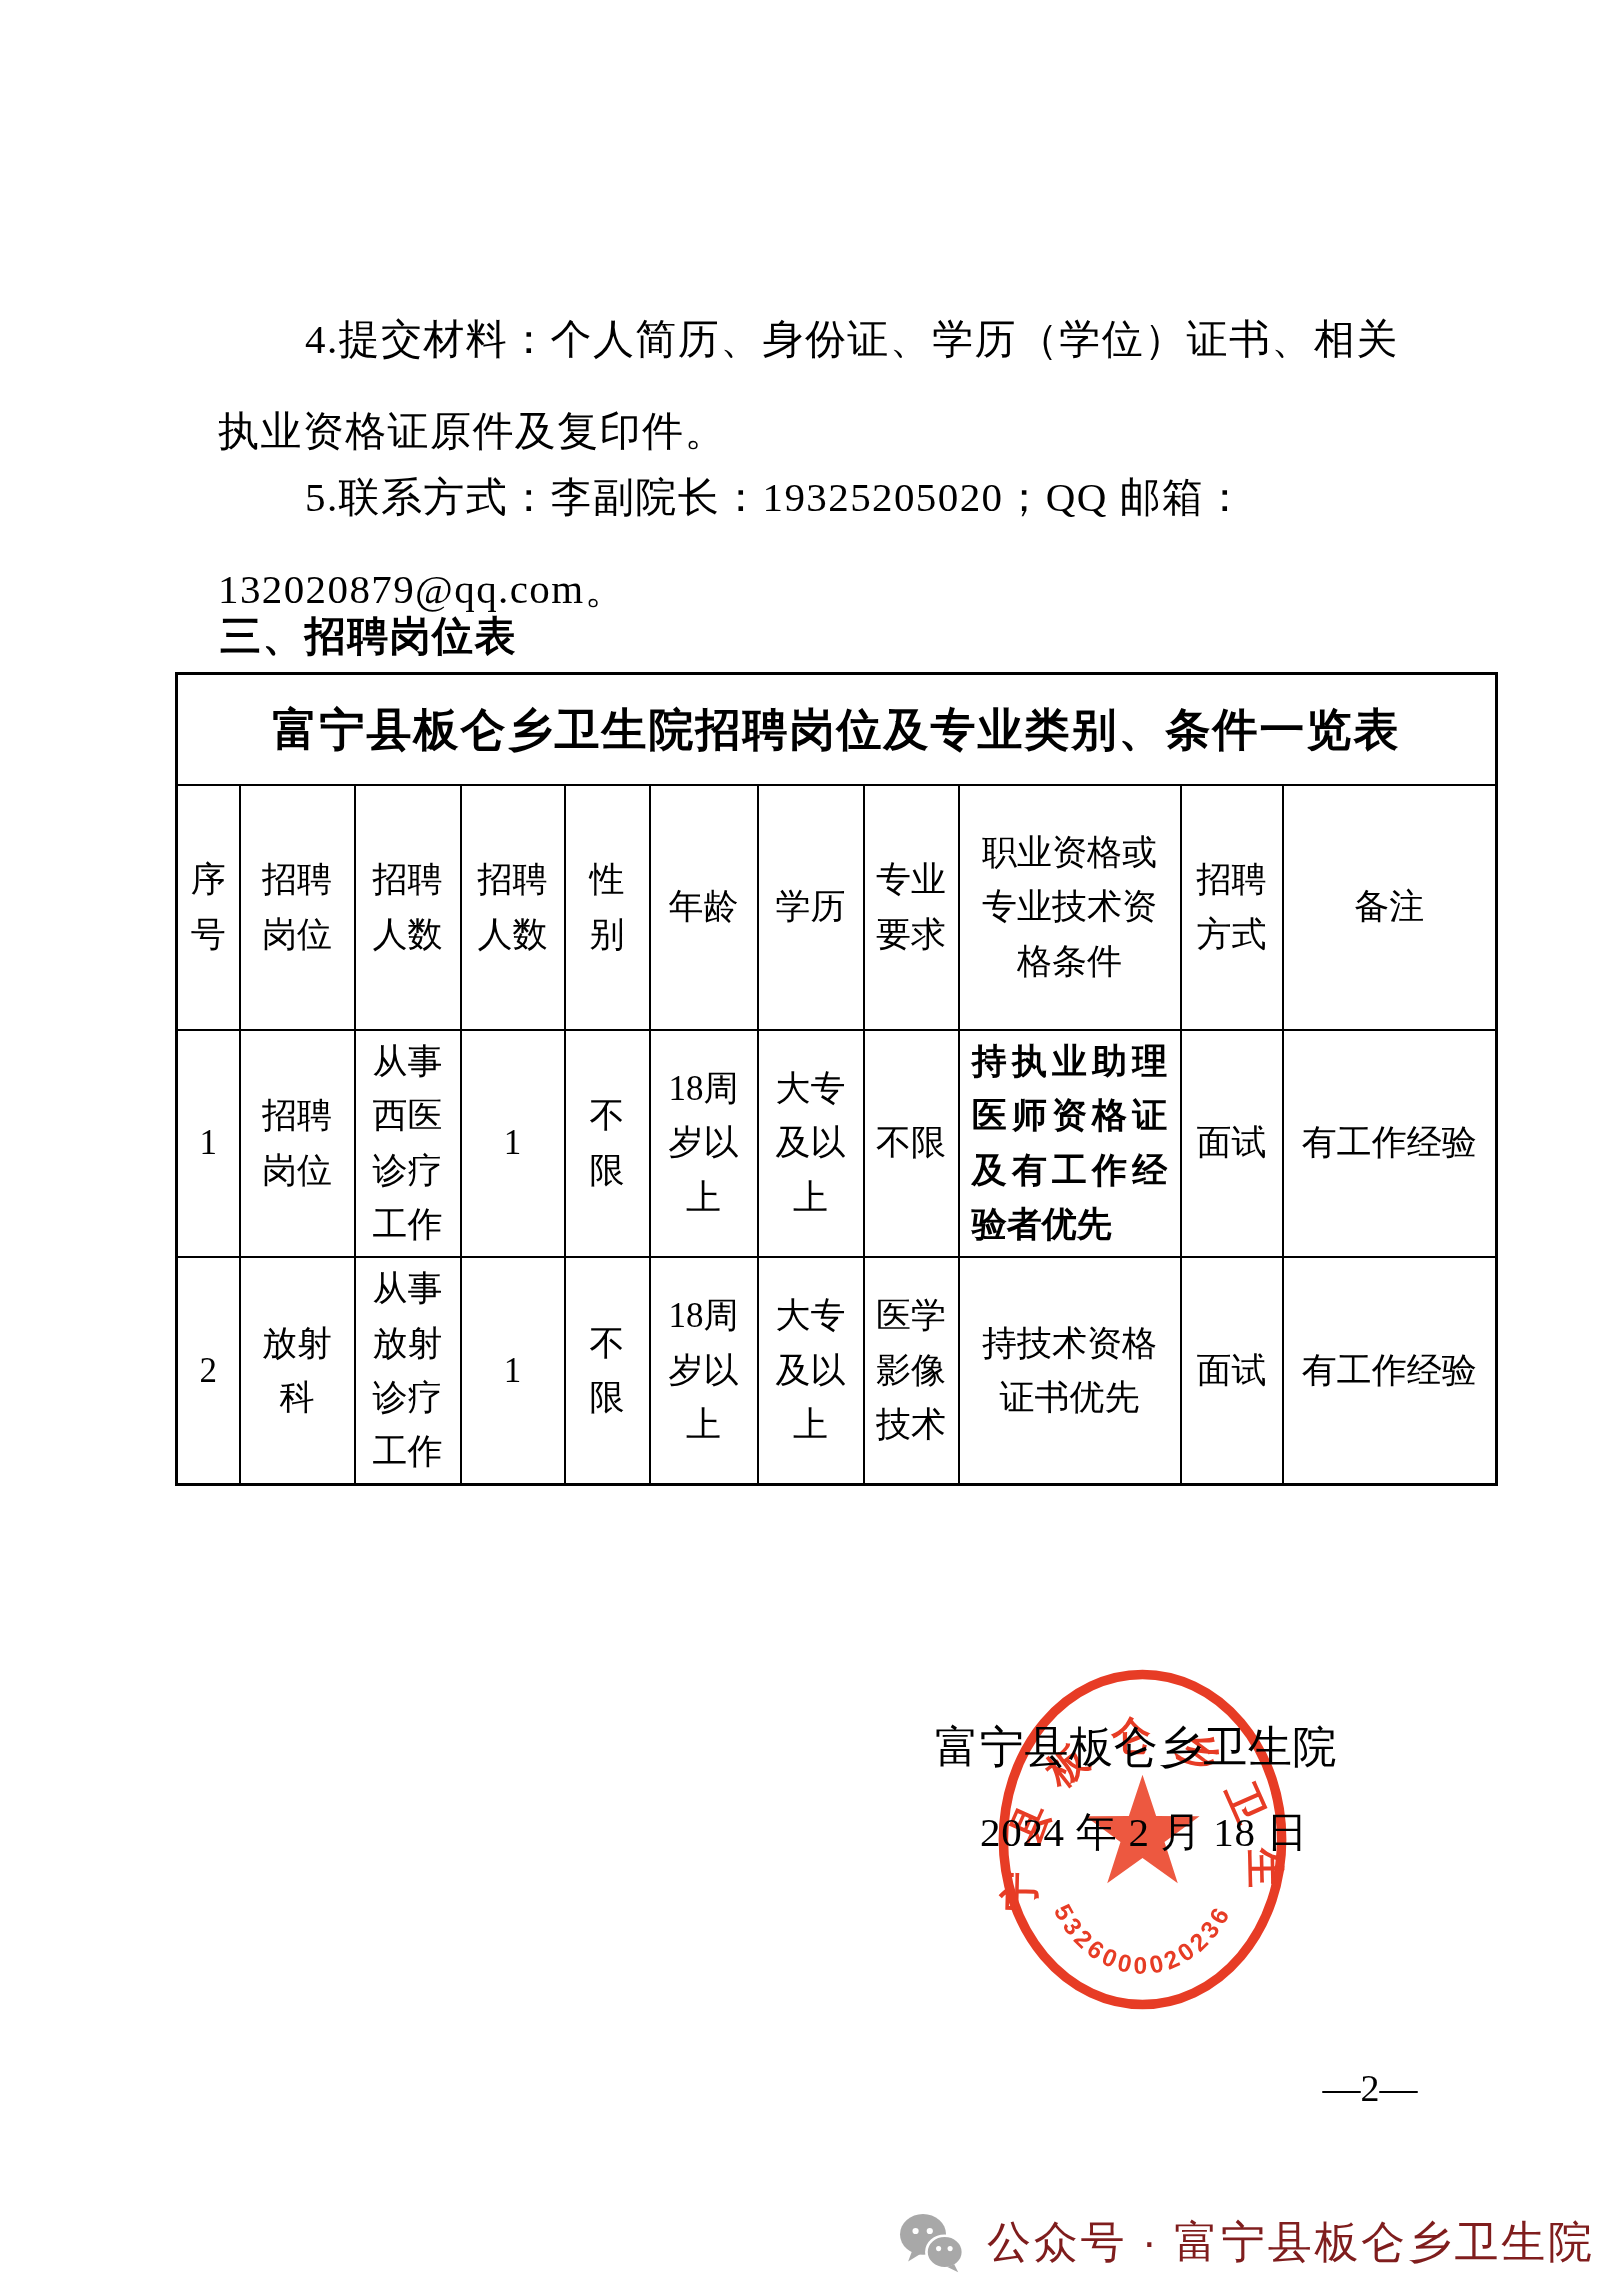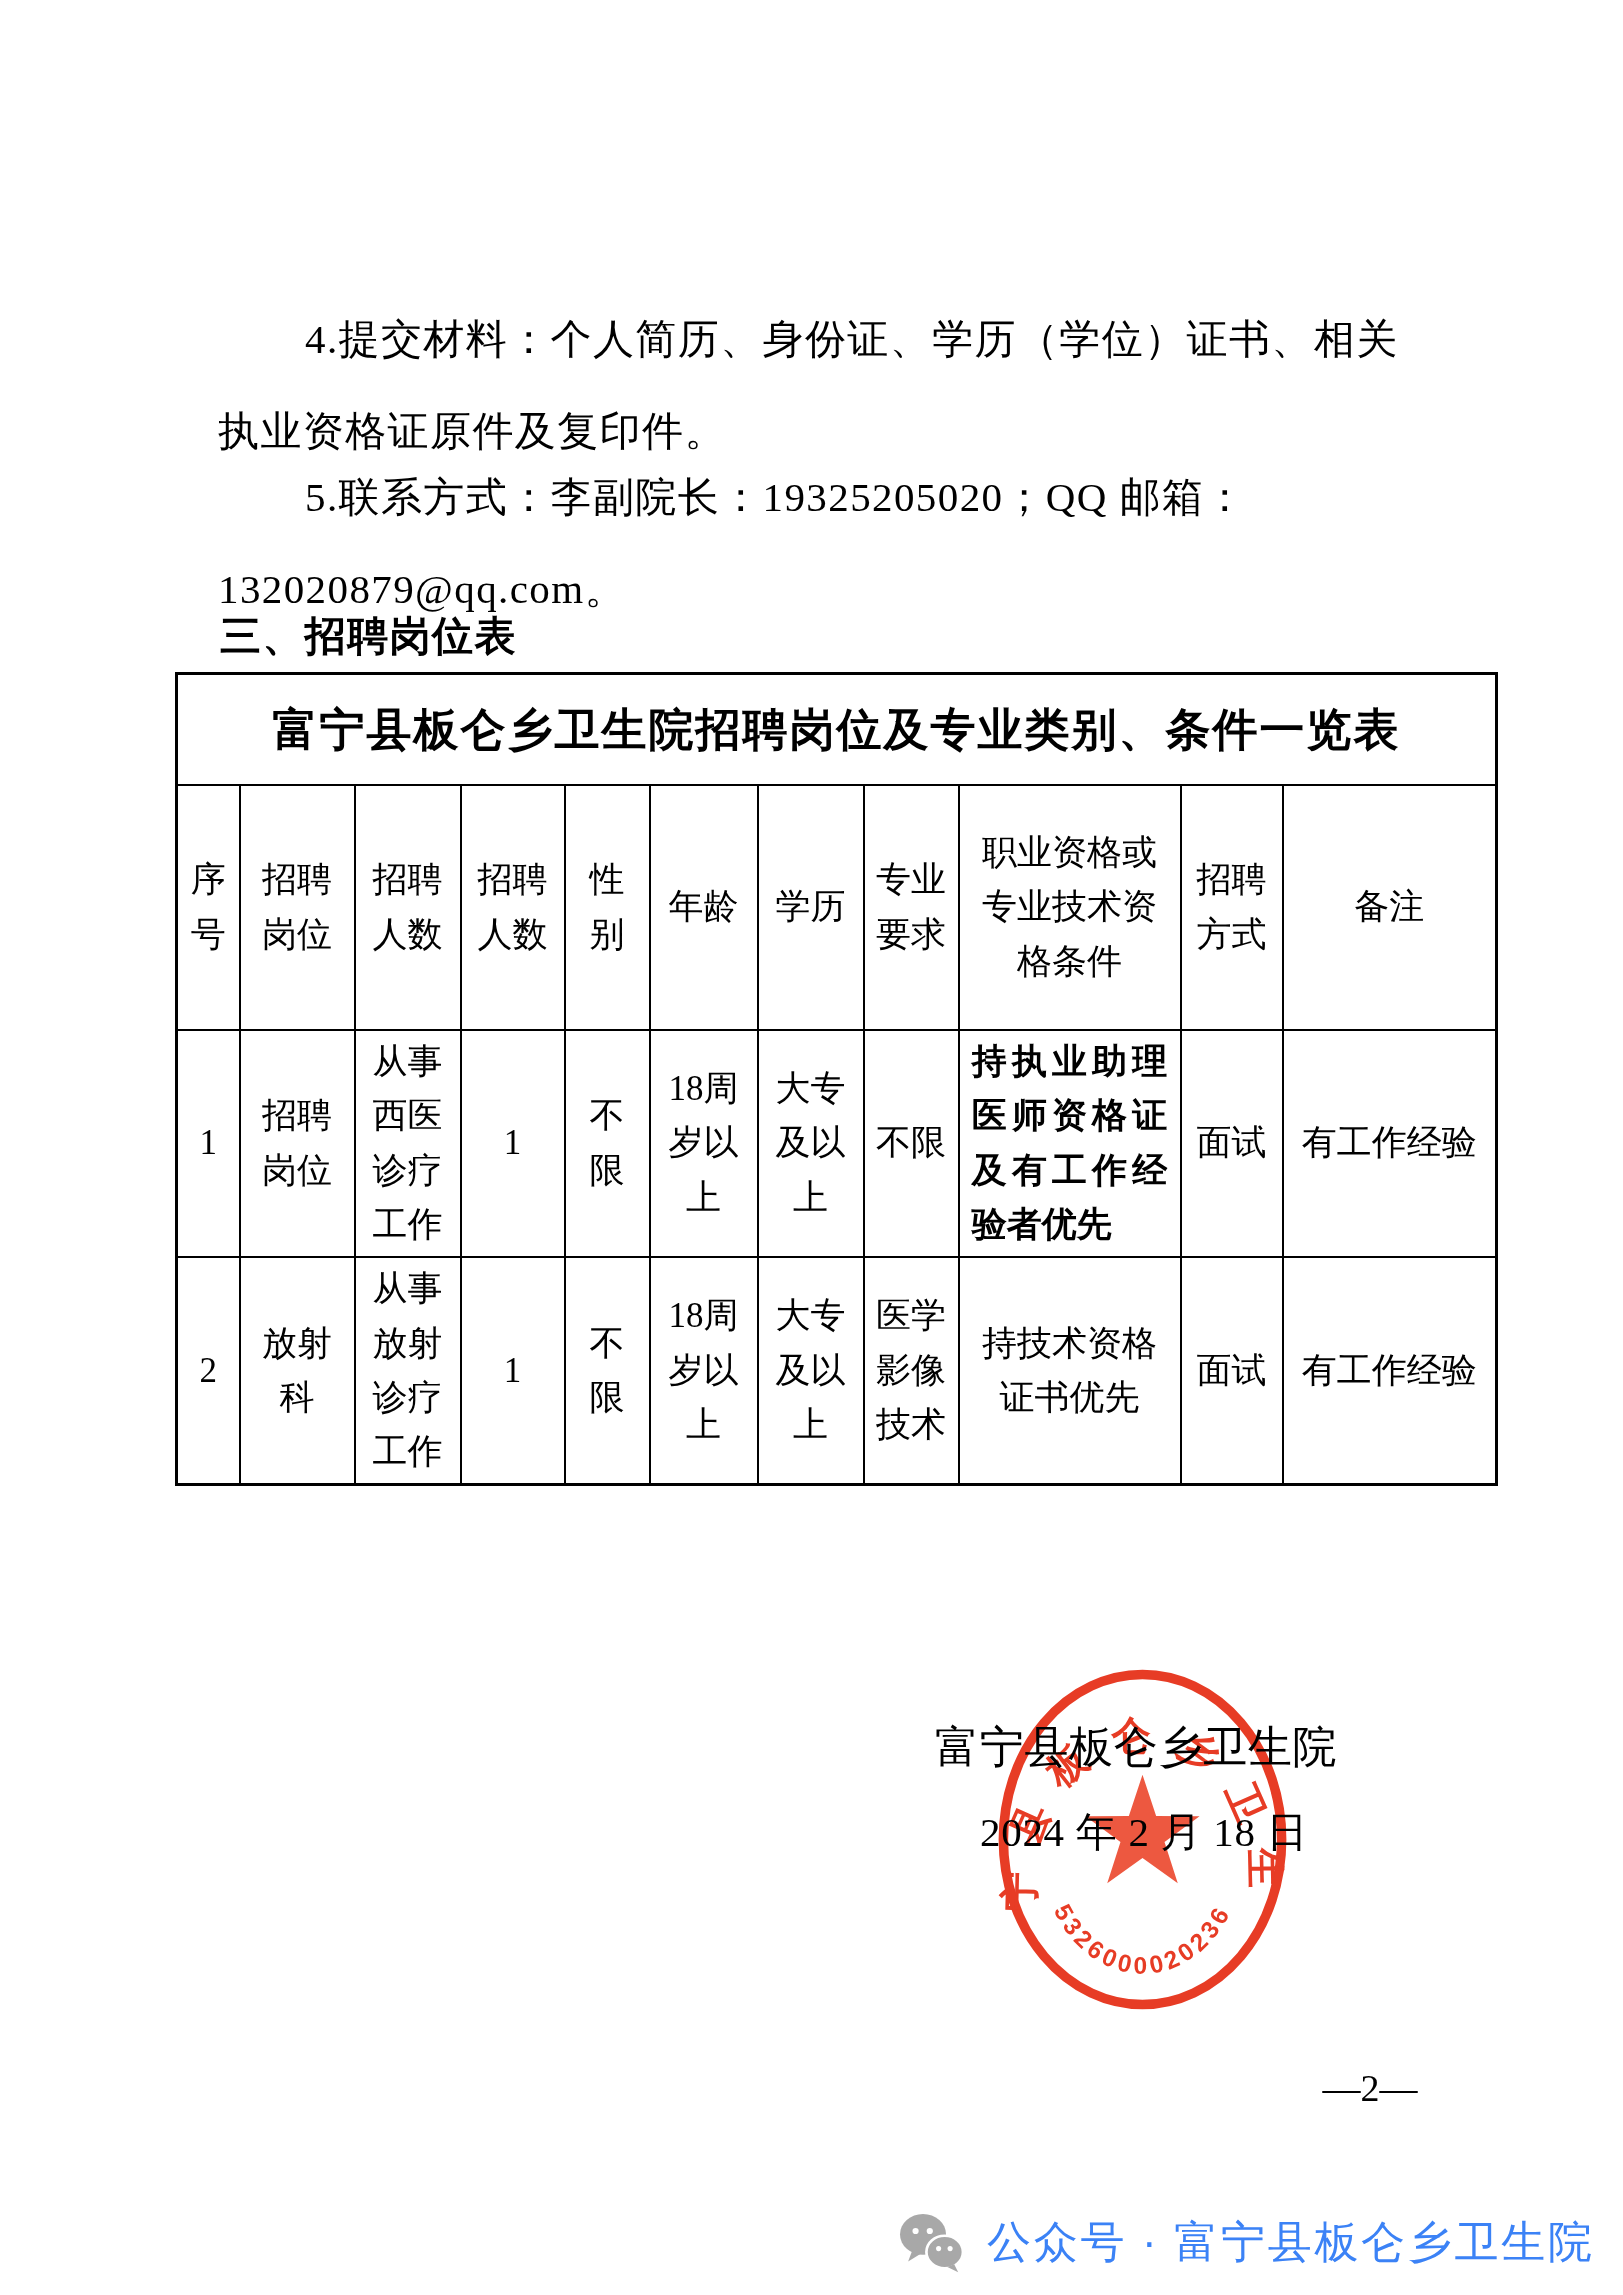--- a/index.html
+++ b/index.html
@@ -80,21 +80,21 @@
     text-align:center;font-size:38px;white-space:nowrap;
   }
   
   .footer{
     position:absolute;left:897px;top:2208px;height:68px;
     display:flex;align-items:center;gap:19px;
   }
   .footer .wx-icon{width:71px;height:65px;flex:0 0 auto;}
   .footer .footer-label{
     font-family:"Liberation Sans", sans-serif;
-    font-size:44px;color:#3b82f6;letter-spacing:2.7px;white-space:nowrap;
+    font-size:44px;color:#7f1d1d;letter-spacing:2.7px;white-space:nowrap;
   }
 </style>
 </head>
 <body>
 
 <div class="page">
 
   <div class="doc-line indent" style="top:312px">4.提交材料：个人简历、身份证、学历（学位）证书、相关</div>
   <div class="doc-line" style="top:404px">执业资格证原件及复印件。</div>
   <div class="doc-line indent" style="top:470px">5.联系方式：李副院长：19325205020；QQ 邮箱：</div>

